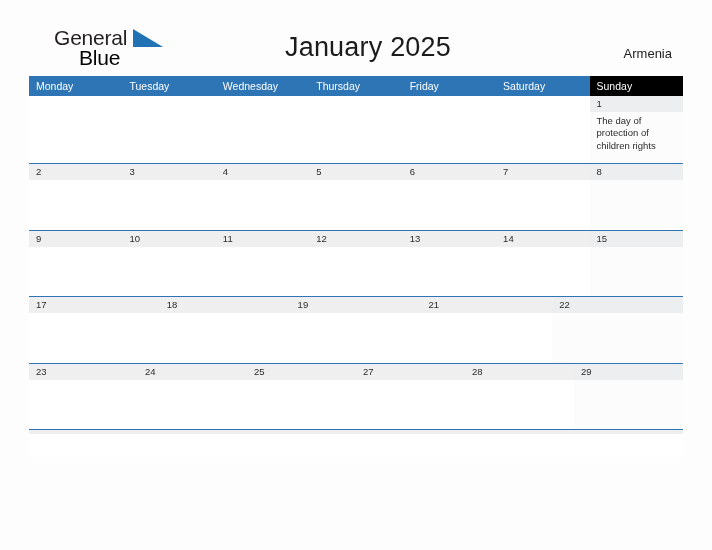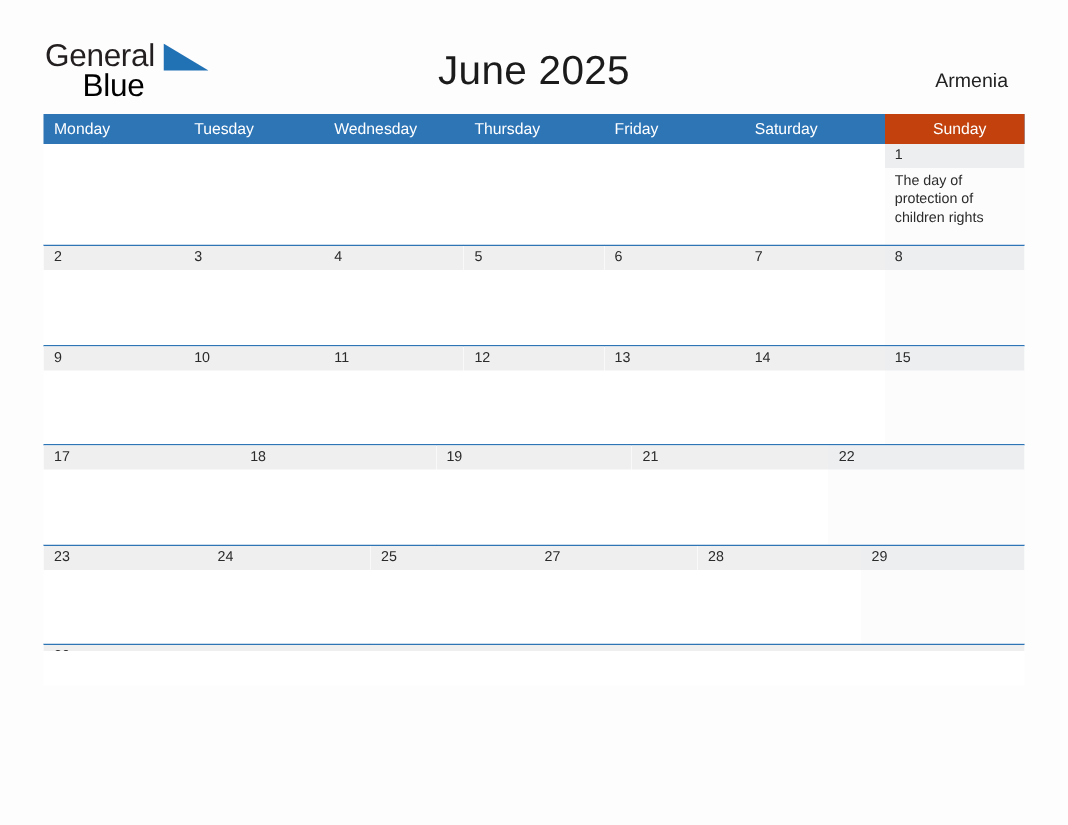--- a/index.html
+++ b/index.html
@@ -13,20 +13,21 @@
     background: #fdfdfd;
     font-family: "Liberation Sans", sans-serif;
     overflow: hidden;
     position: relative;
   }
 
   
   .page-header {
     position: relative;
     height: 52px;
+    margin-left: 24px;
   }
 
   .logo {
     position: absolute;
     left: 30px;
     top: 25px;
     width: 120px;
     height: 44px;
     line-height: 1;
     user-select: none;
@@ -96,22 +97,21 @@
   .weekday {
     flex: 1 1 0;
     color: #ffffff;
     font-size: 10.5px;
     line-height: 20px;
     padding-left: 7px;
     box-sizing: border-box;
     white-space: nowrap;
   }
   .weekday.sunday {
-    background: #c2410c;
-    text-align: center;
+    background: #000000;
   }
 
   .week-row {
     display: flex;
     border-top: 1.4px solid #2e75b6;
     height: 66.5px;
     box-sizing: border-box;
   }
   .week-row.first {
     border-top: none;
@@ -169,21 +169,21 @@
 <div class="page-header">
 
   <div class="logo">
     <span class="logo-general">General</span>
     <span class="logo-blue">Blue</span>
     <svg class="logo-flag" viewBox="0 0 30 20">
       <polygon points="0,0 30,18 0,18" fill="#2171b5"></polygon>
     </svg>
   </div>
 
-  <div class="cal-title">June 2025</div>
+  <div class="cal-title">January 2025</div>
 
   <div class="cal-region">Armenia</div>
 
 </div>
 
 <div class="calendar">
 
   <div class="weekday-row">
     <div class="weekday">Monday</div>
     <div class="weekday">Tuesday</div>

